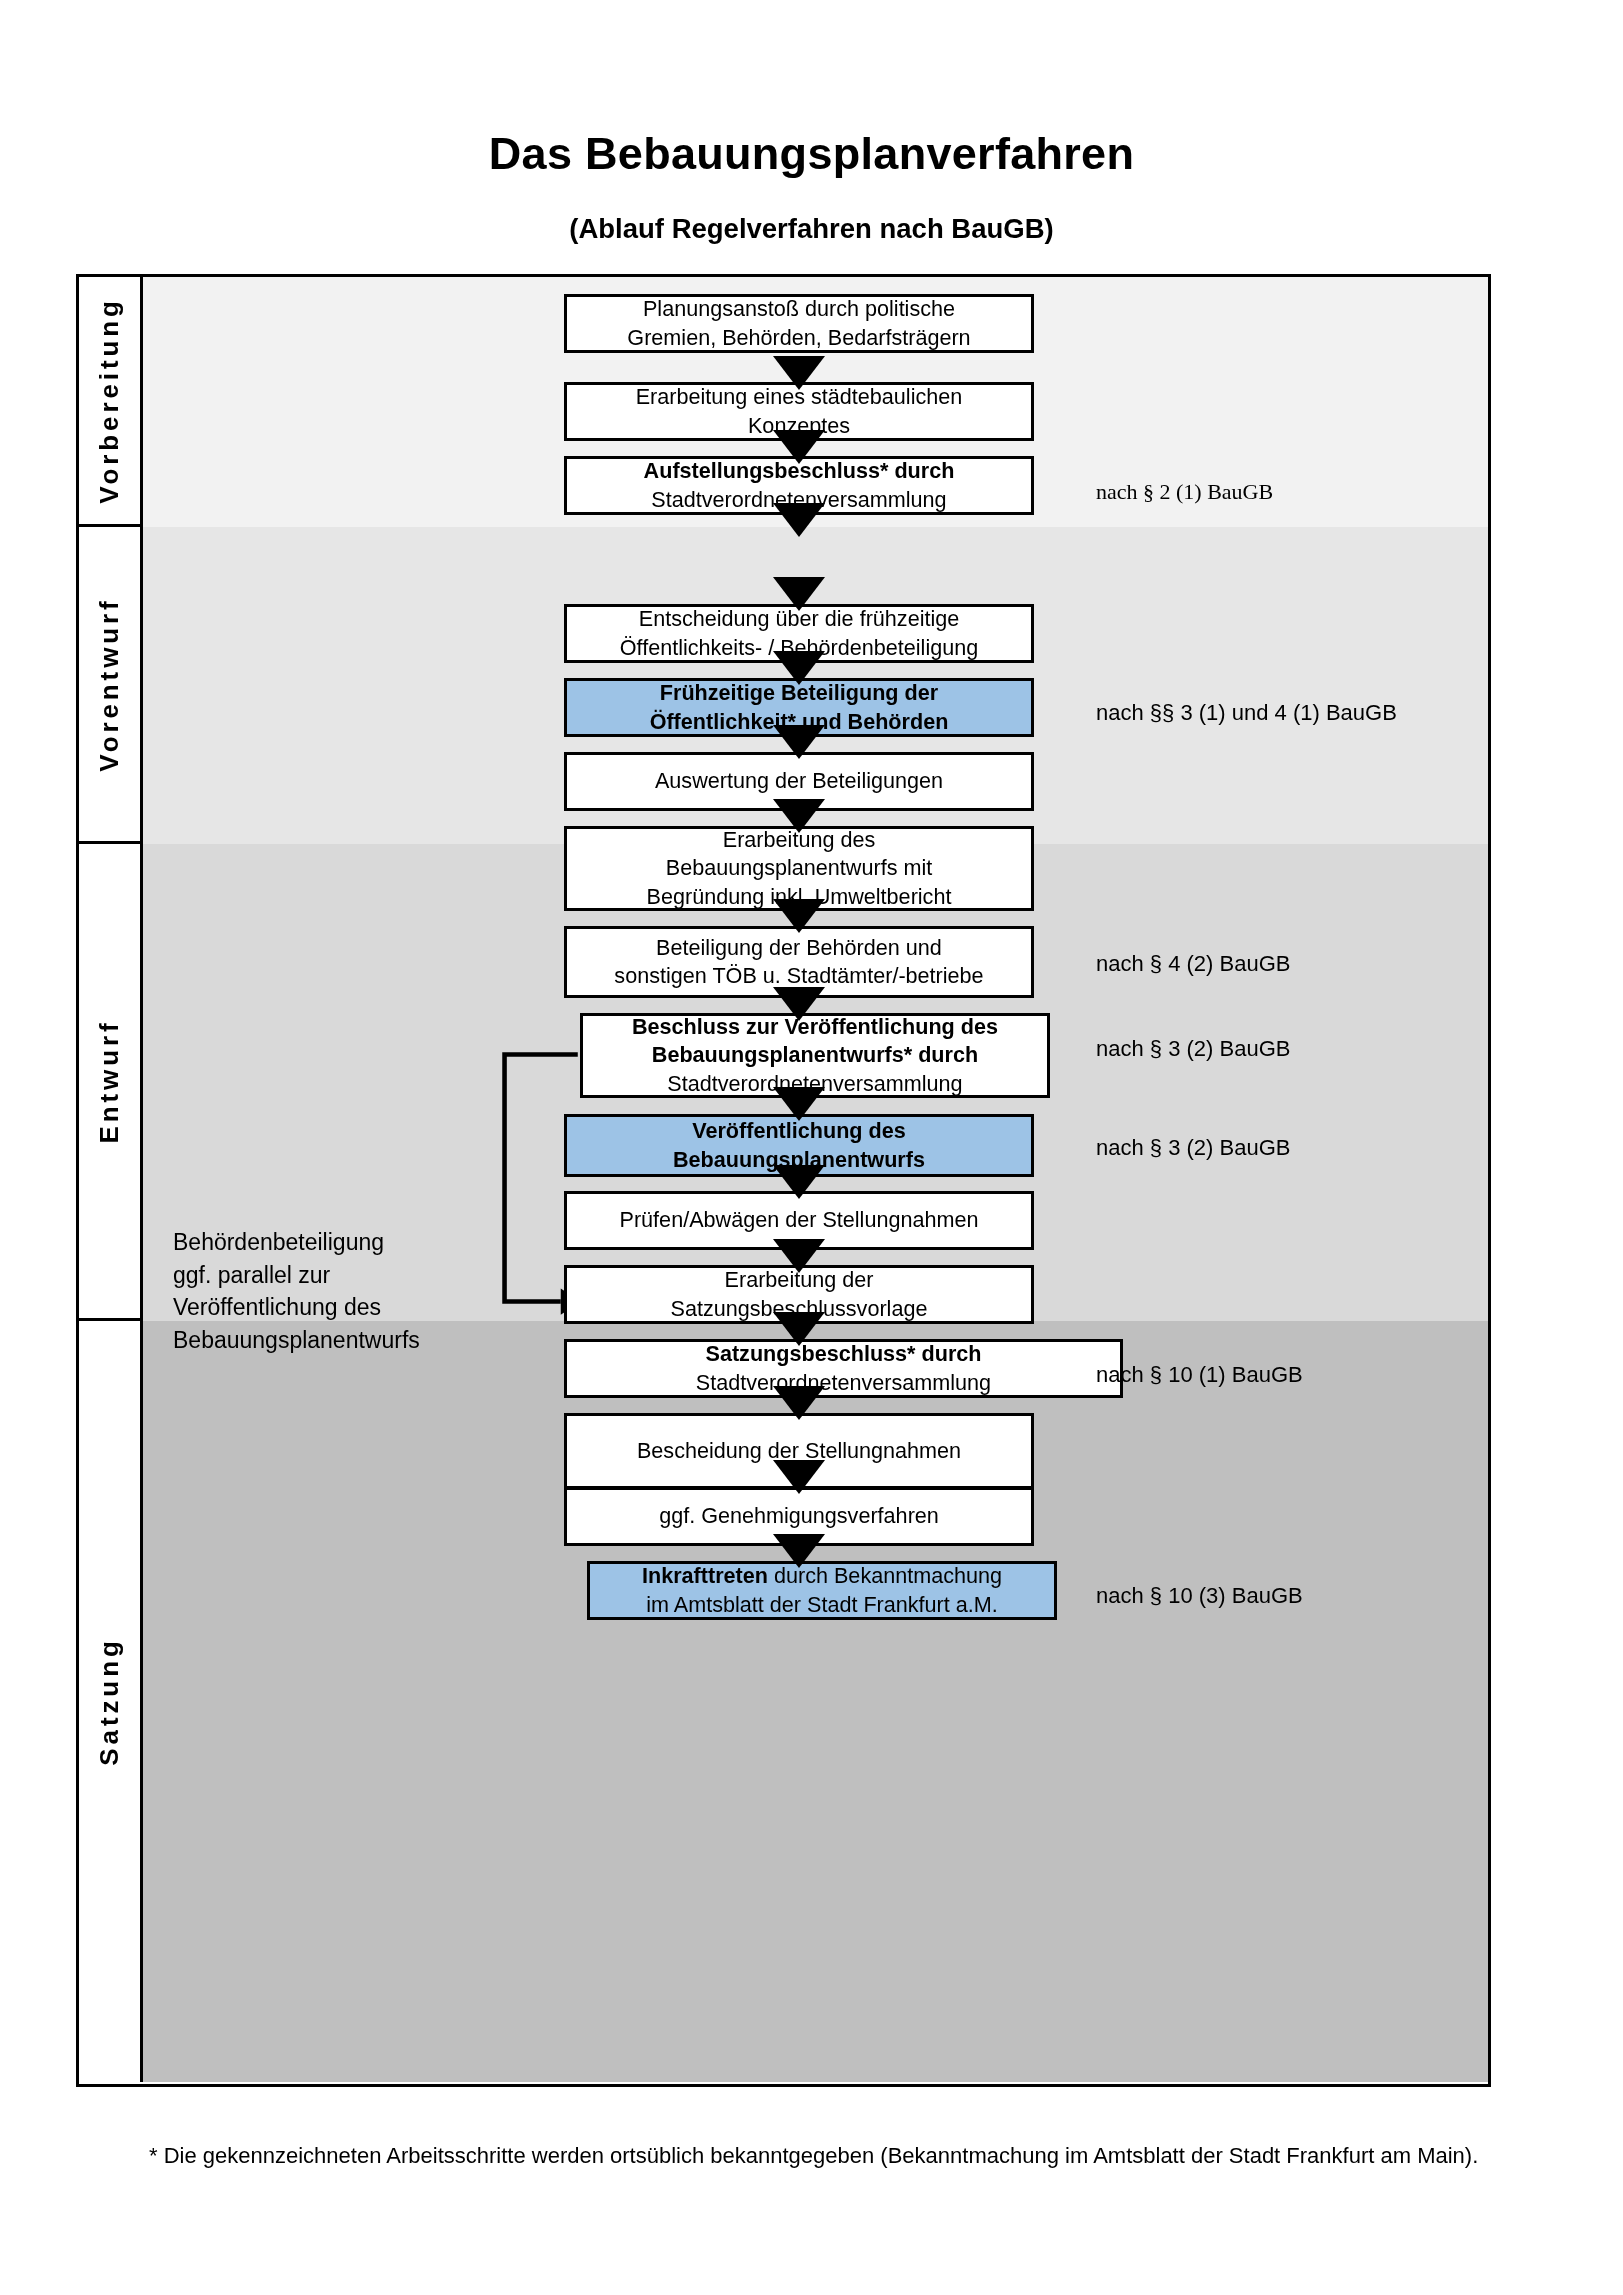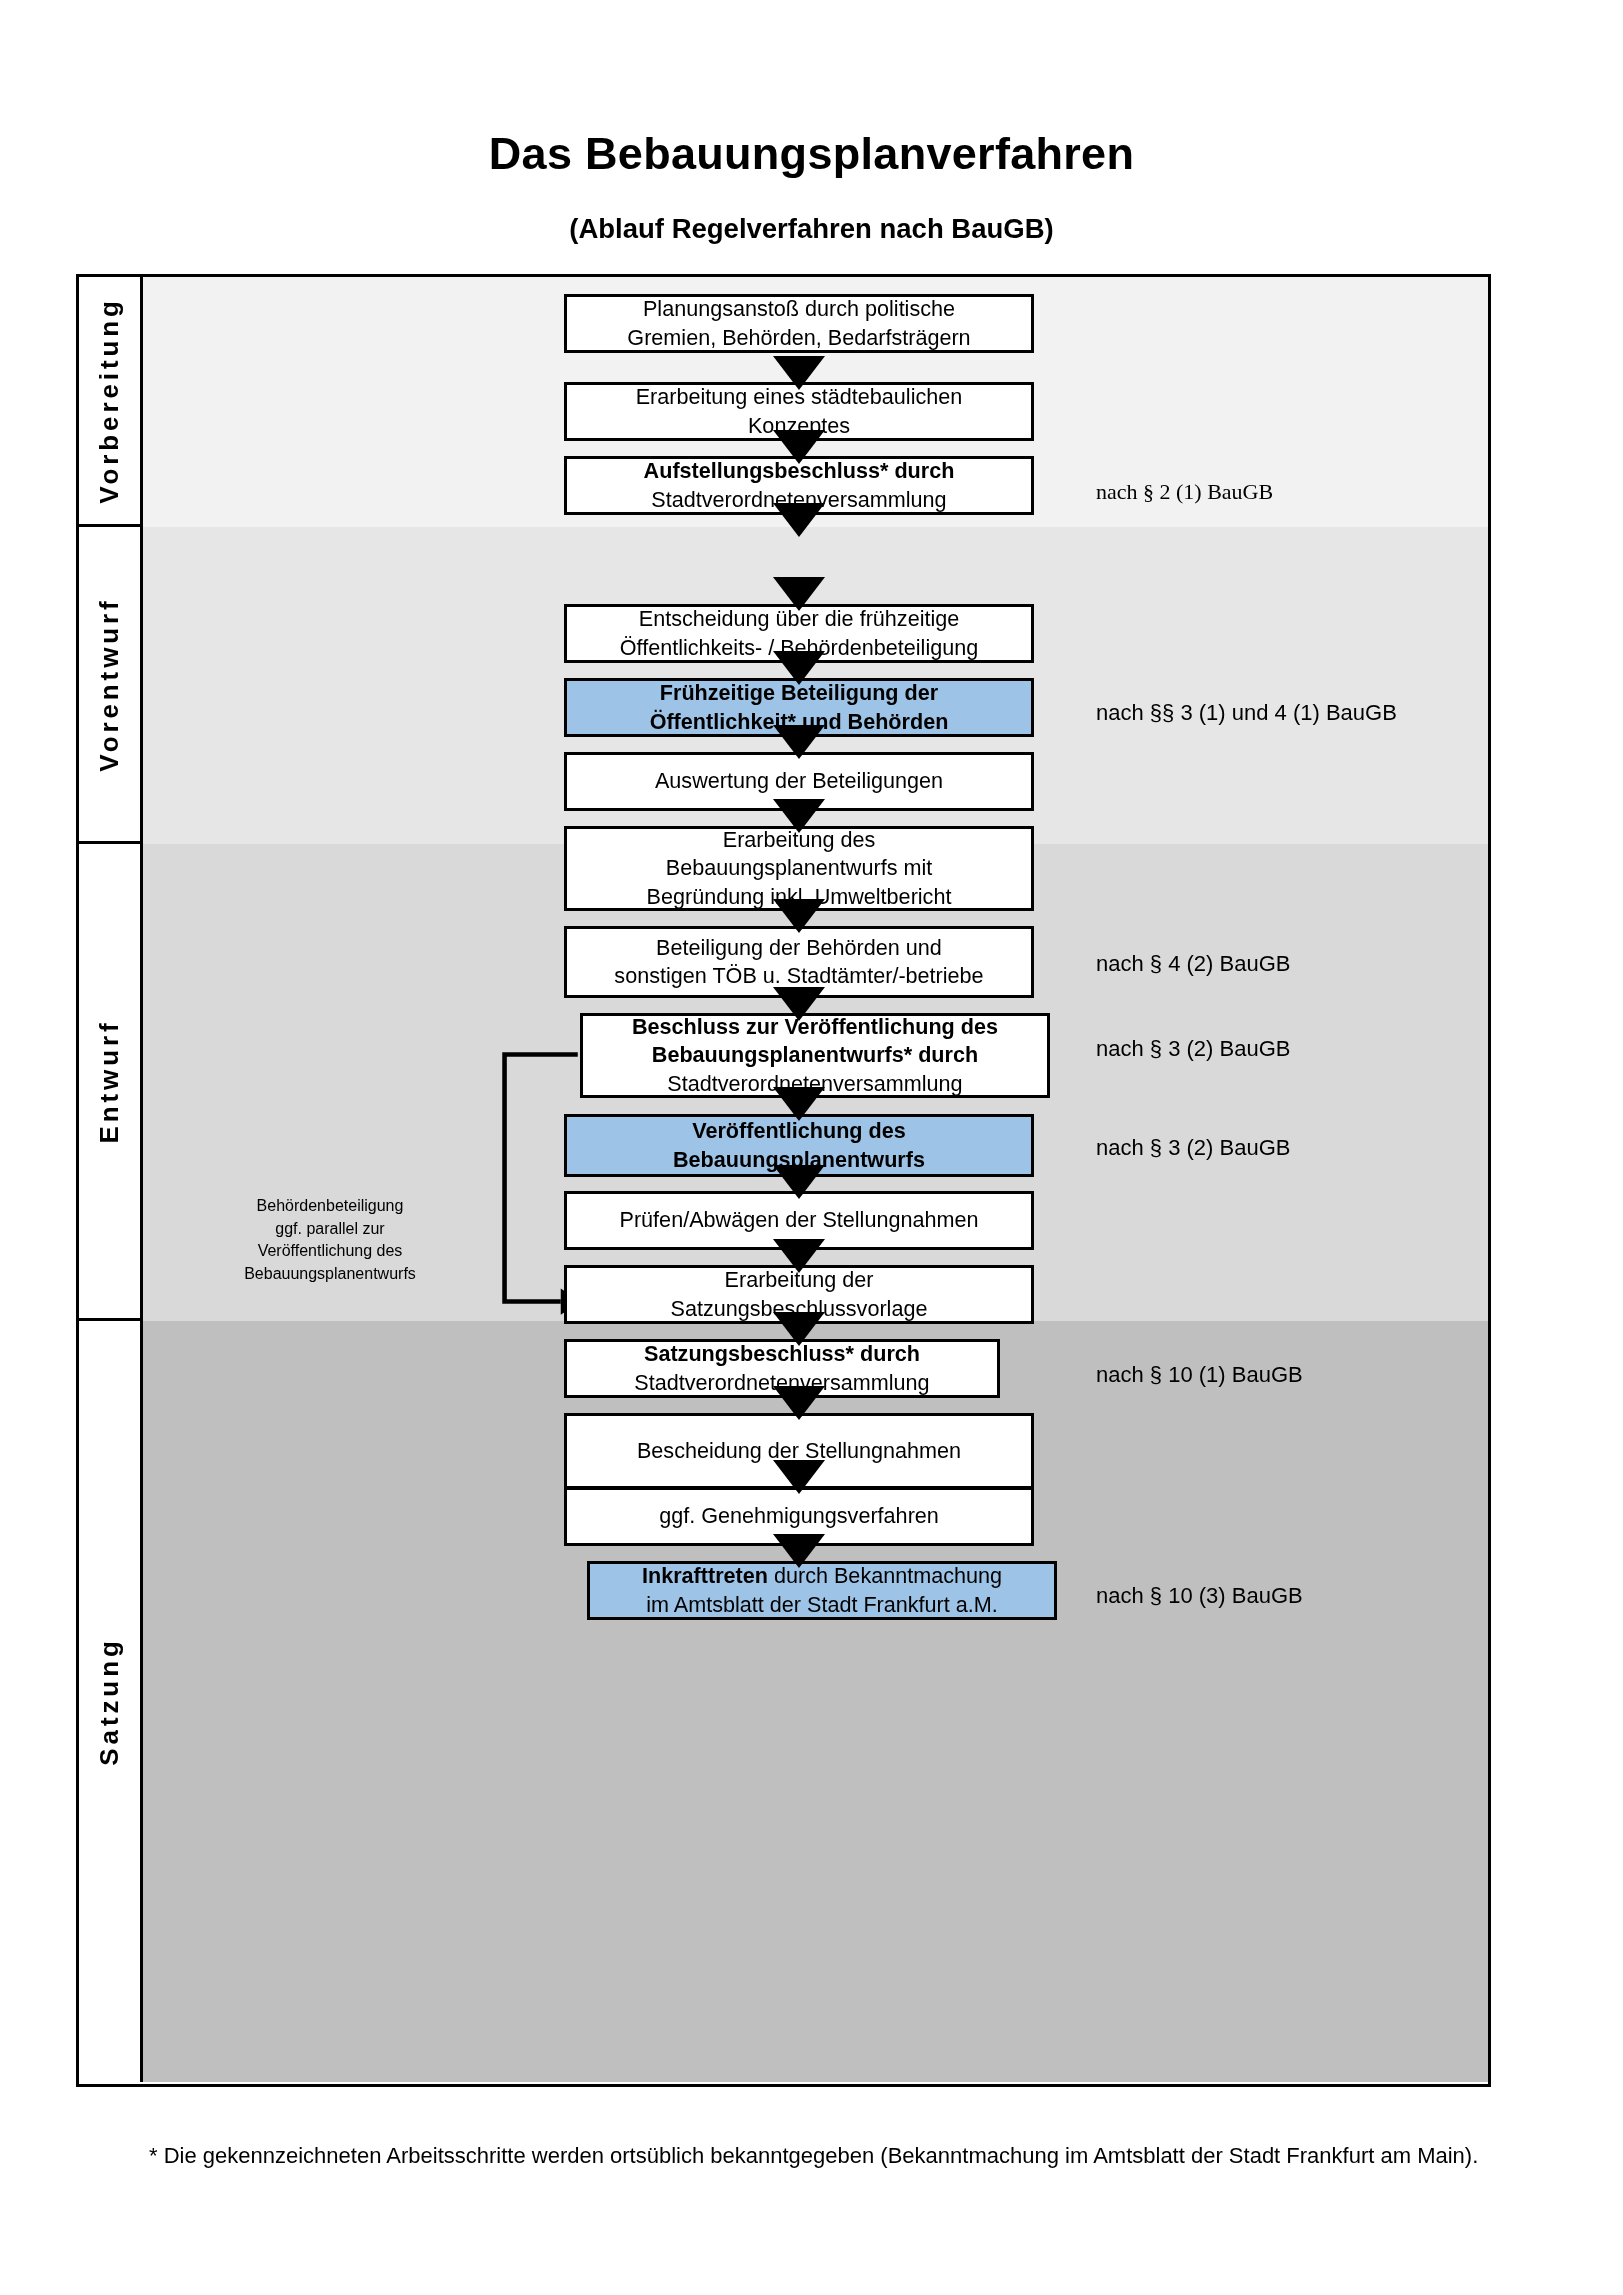--- a/index.html
+++ b/index.html
@@ -61,21 +61,21 @@
     border-top:34px solid #000;
   }
 
   
   .annot{
     position:absolute;font-size:22px;white-space:nowrap;z-index:7;
   }
 
   
   #sidenote{
-    position:absolute;text-align:center;font-size:16px;line-height:1.42;z-index:7;
+    position:absolute;text-align:left;font-size:23px;line-height:1.42;z-index:7;margin-top:31px;
   }
 
   
   #connector{position:absolute;z-index:4;}
 
   
   #footnote{
     position:absolute;left:149px;top:2139px;width:1348px;
     font-size:22px;line-height:1.55;
   }
@@ -198,21 +198,21 @@
   <div class="arrow" style="left:694px;top:962px;"></div>
 
   <div class="fbox" style="left:485px;top:988px;width:470px;height:59px;">
     <div>
       <span>Erarbeitung der</span><br>
       <span>Satzungsbeschlussvorlage</span>
     </div>
   </div>
   <div class="arrow" style="left:694px;top:1035px;"></div>
 
-  <div class="fbox" style="left:485px;top:1062px;width:436px;height:59px;">
+  <div class="fbox" style="left:485px;top:1062px;width:559px;height:59px;">
     <div>
       <b>Satzungsbeschluss* durch</b><br>
       <span>Stadtverordnetenversammlung</span>
     </div>
   </div>
   <div class="arrow" style="left:694px;top:1109px;"></div>
 
   <div class="fbox" style="left:485px;top:1136px;width:470px;height:76px;">
     <div><span>Bescheidung der Stellungnahmen</span></div>
   </div>

